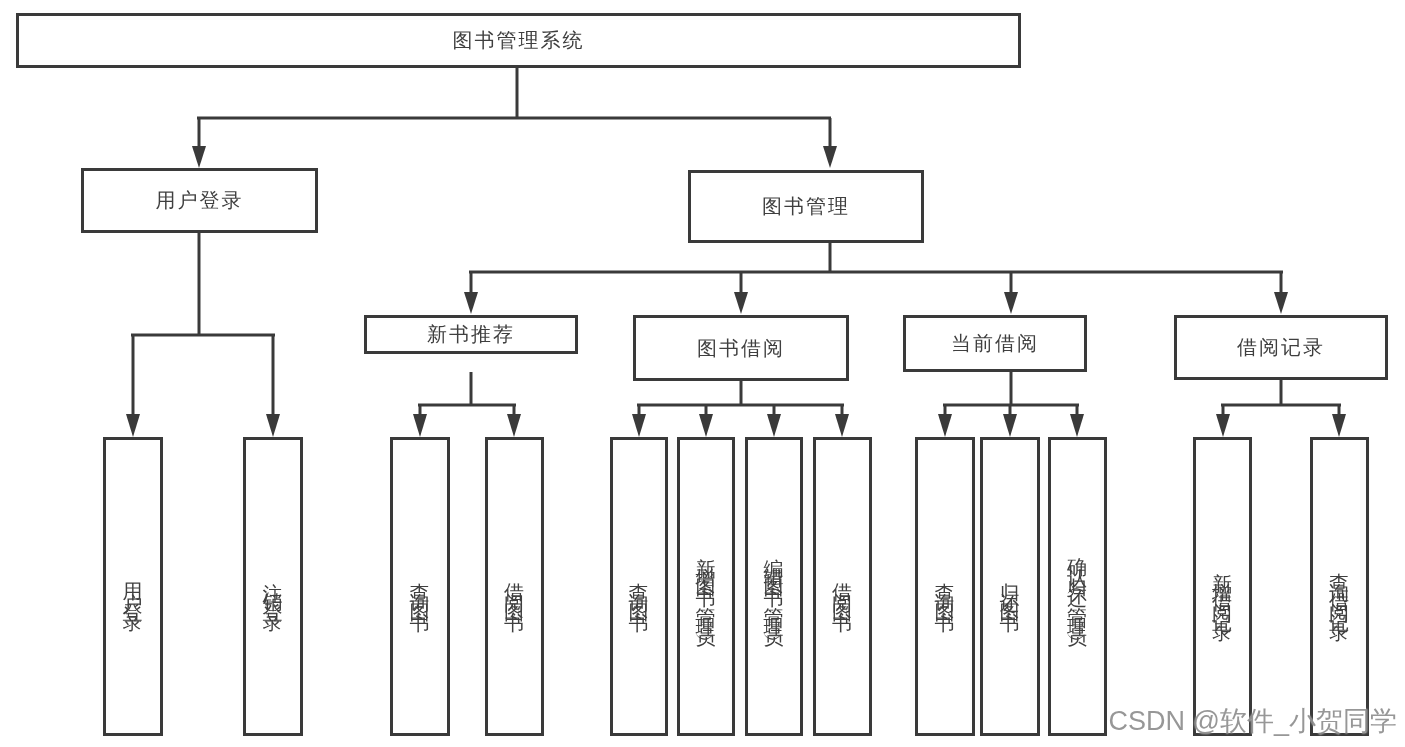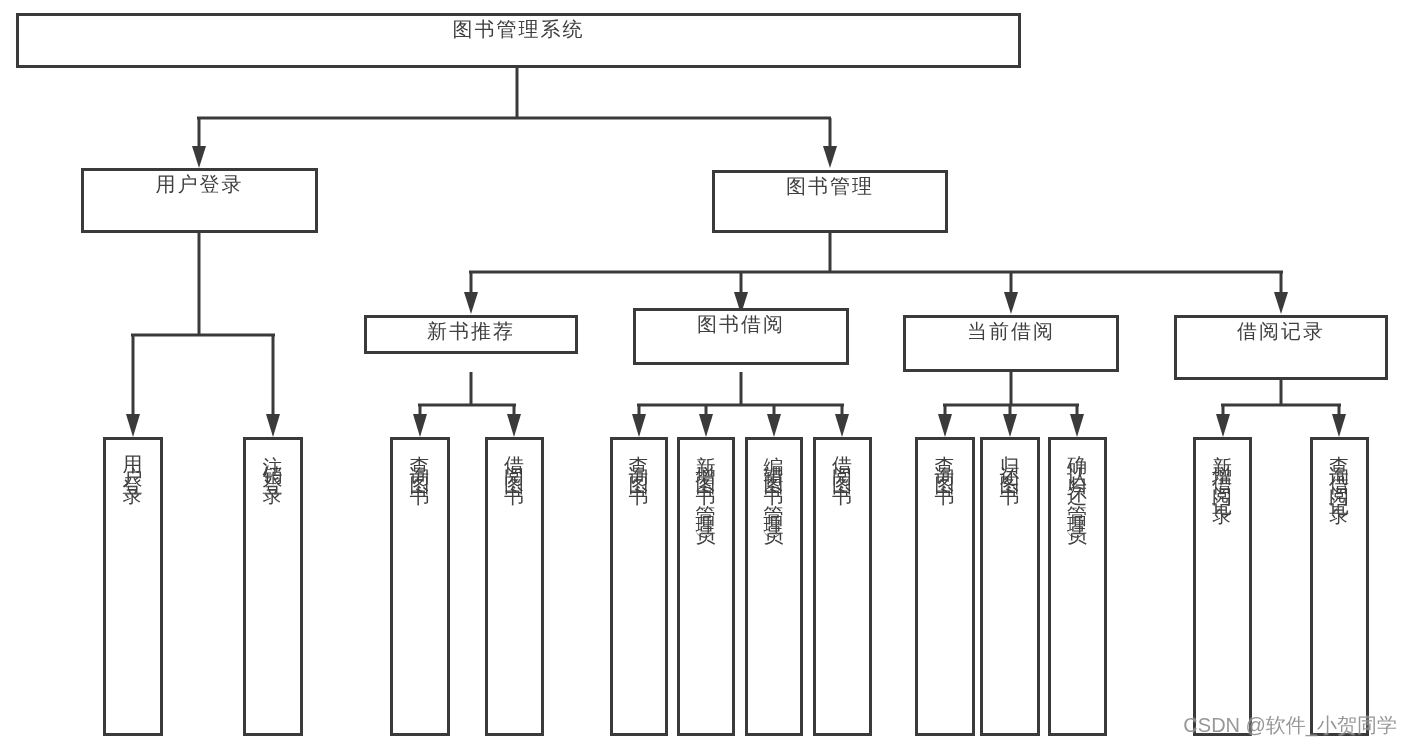--- a/index.html
+++ b/index.html
@@ -10,20 +10,21 @@
     font-family:"Liberation Sans","DejaVu Sans",sans-serif;
     overflow:hidden;
   }
   .wires{position:absolute;left:0;top:0;z-index:1;}
   .box{
     position:absolute;
     box-sizing:border-box;
     border:3px solid #3a3a3a;
     background:#ffffff;
     display:flex;
+    align-items:center;
     justify-content:center;
     z-index:2;
     color:#3f3f3f;
   }
   .box.h span{
     font-size:20px;
     letter-spacing:2px;
     white-space:nowrap;
   }
   .box.v span{
@@ -32,21 +33,21 @@
     font-size:20px;
     letter-spacing:10px;
     line-height:1;
     white-space:nowrap;
   }
   .watermark{
     position:absolute;
     right:8px;
     bottom:8px;
     z-index:3;
-    font-size:20px;
+    font-size:27px;
     color:rgba(125,125,125,0.8);
     text-shadow:0 0 2px rgba(255,255,255,0.9);
     pointer-events:none;
     white-space:nowrap;
   }
 </style>
 </head>
 <body>
 
 <div class="canvas">
@@ -124,31 +125,31 @@
     </g>
   </svg>
 
   <div class="box h" style="left:16px;top:13px;width:1005px;height:55px">
     <span>图书管理系统</span>
   </div>
 
   <div class="box h" style="left:81px;top:168px;width:237px;height:65px">
     <span>用户登录</span>
   </div>
-  <div class="box h" style="left:712px;top:170px;width:236px;height:63px">
+  <div class="box h" style="left:688px;top:170px;width:236px;height:73px">
     <span>图书管理</span>
   </div>
 
   <div class="box h" style="left:364px;top:315px;width:214px;height:39px">
     <span>新书推荐</span>
   </div>
-  <div class="box h" style="left:633px;top:308px;width:216px;height:57px">
+  <div class="box h" style="left:633px;top:315px;width:216px;height:66px">
     <span>图书借阅</span>
   </div>
-  <div class="box h" style="left:903px;top:315px;width:216px;height:57px">
+  <div class="box h" style="left:903px;top:315px;width:184px;height:57px">
     <span>当前借阅</span>
   </div>
   <div class="box h" style="left:1174px;top:315px;width:214px;height:65px">
     <span>借阅记录</span>
   </div>
 
   <div class="box v" style="left:103px;top:437px;width:60px;height:299px">
     <span>用户登录</span>
   </div>
   <div class="box v" style="left:243px;top:437px;width:60px;height:299px">

